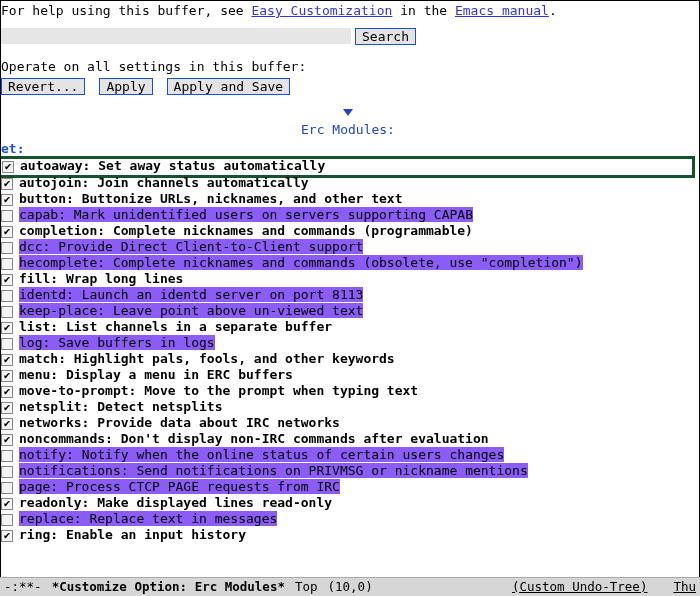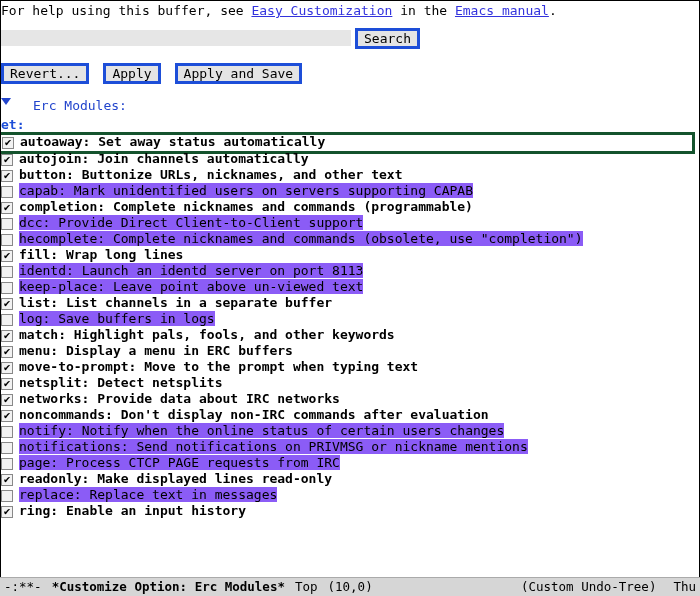--- a/index.html
+++ b/index.html
@@ -34,33 +34,34 @@
     .search-input {
       background: #e6e6e6;
       border: none;
       width: 350px;
       height: 16px;
       font-family: inherit;
       font-size: inherit;
     }
     .btn {
       background: #e4e4e4;
-      border: 3px solid #1d4ed8;
+      border: 1px solid #1d4ed8;
       font-family: inherit;
       font-size: inherit;
       padding: 0 6px;
       cursor: pointer;
     }
     .operate-line { margin-bottom: 2px; }
     .btn-row { display: flex; gap: 14px; margin-bottom: 14px; }
     .section-header {
       display: flex;
-      align-items: flex-start;
-      gap: 22px;
+      align-items: center;
+      gap: 6px;
       margin-bottom: 2px;
+      flex-direction: column;
     }
     .triangle {
       width: 0; height: 0;
       border-left: 5px solid transparent;
       border-right: 5px solid transparent;
       border-top: 7px solid #2244cc;
       cursor: pointer;
     }
     .section-title { color: #2244cc; }
     .truncated-line {
@@ -109,35 +110,36 @@
       right: 0;
       background: #d6d6d6;
       border-top: 1px solid #aaa;
       padding: 1px 4px;
       display: flex;
       gap: 10px;
       font-size: 12.5px;
       width: 700px;
     }
     .mode-buffer { font-weight: bold; }
-    .mode-right { margin-left: auto; display: flex; gap: 17px; }
+    .mode-right { margin-left: auto; display: flex; gap: 26px; text-decoration: underline; }
   </style>
 </head>
 <body>
 
 <div class="content">
   <div class="help-line">
     <span>For help using this buffer, see </span><span class="link">Easy Customization</span><span> in the </span><span class="link">Emacs manual</span><span>.</span>
   </div>
 
   <div class="search-row">
     <input class="search-input" placeholder="" style="">
     <button class="btn">Search</button>
   </div>
 
+  <div class="operate-line">Operate on all settings in this buffer:</div>
   <div class="btn-row">
     <button class="btn">Revert...</button>
     <button class="btn">Apply</button>
     <button class="btn">Apply and Save</button>
   </div>
 
   <div class="section-header">
     <div class="triangle"></div>
     <span class="section-title">Erc Modules:</span>
   </div>

